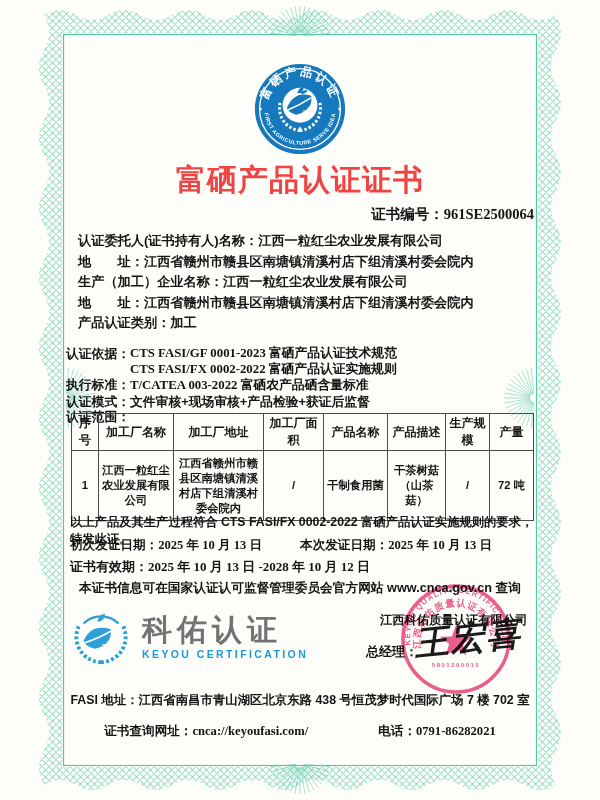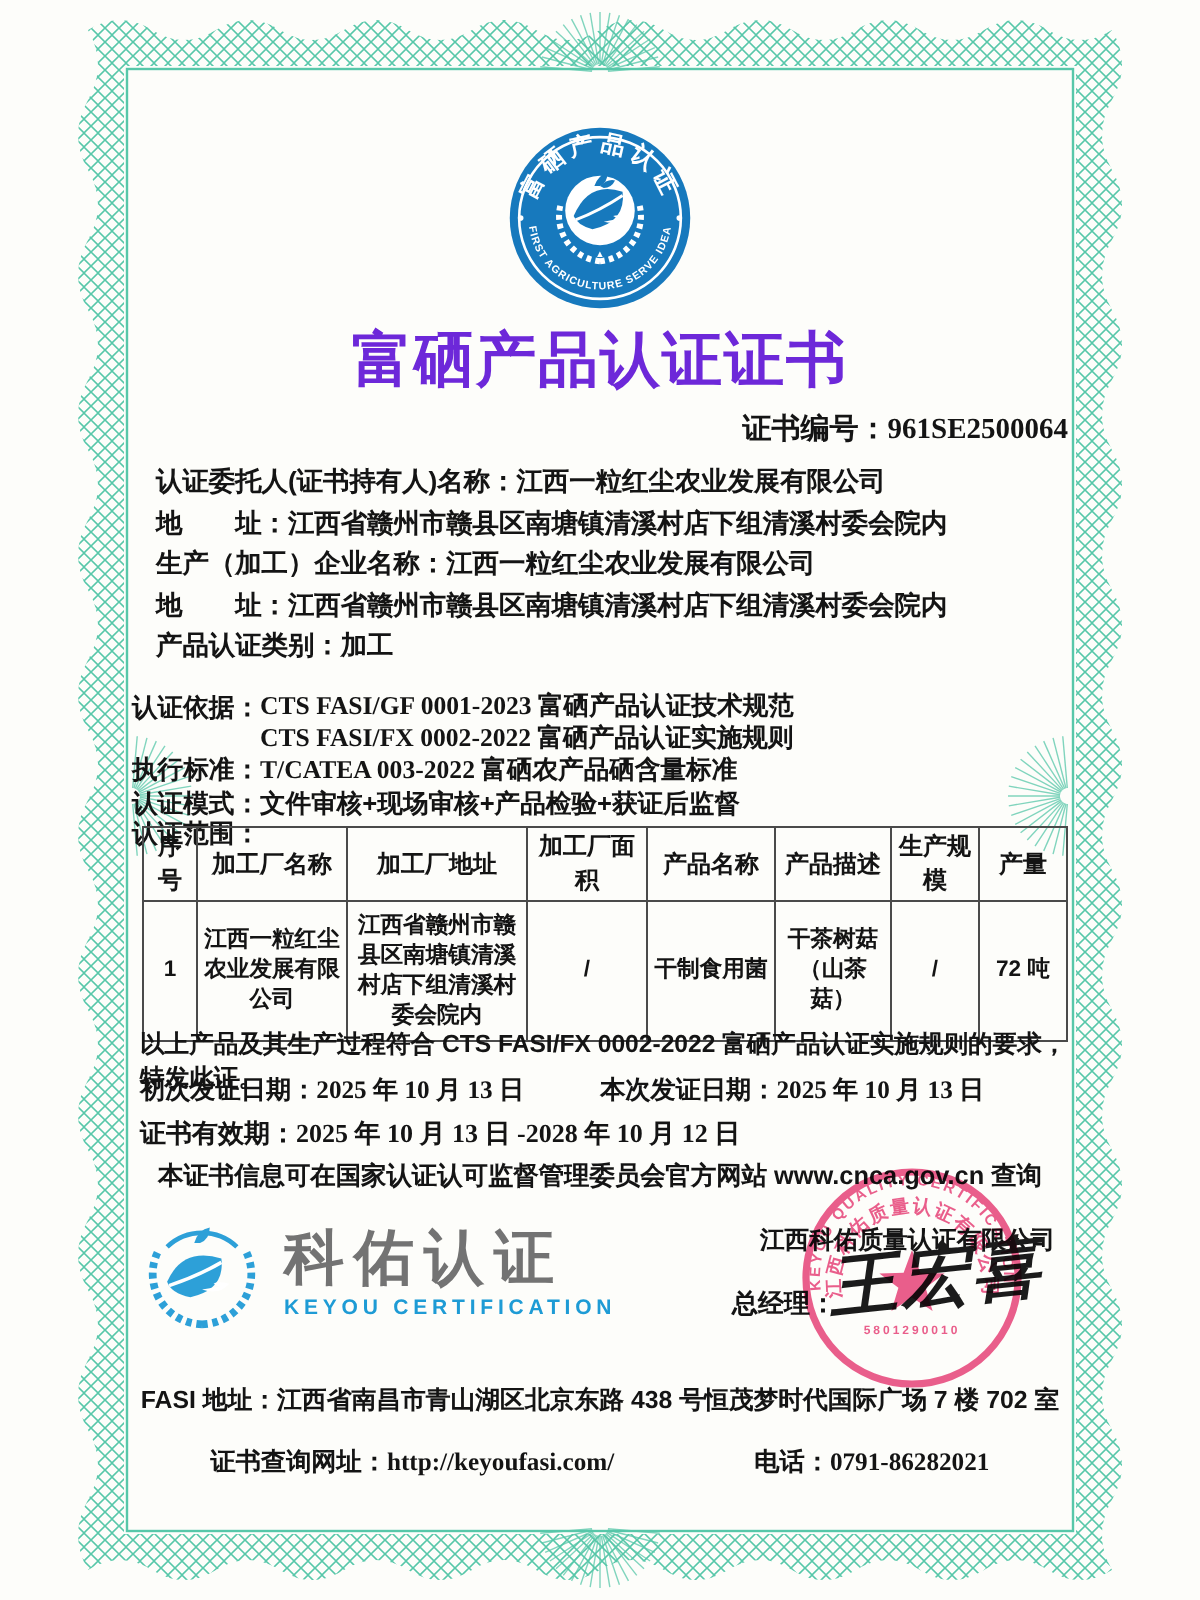--- a/index.html
+++ b/index.html
@@ -10,21 +10,21 @@
     background:#fdfdfa; overflow:hidden; color:#141414;
   }
   .border-svg { position:absolute; left:0; top:0; pointer-events:none; }
   .border-svg g[data-fan] line { stroke:#57c7a9; stroke-width:.7; opacity:.75; }
 
   
   .emblem { position:absolute; left:253px; top:62px; width:94px; height:94px; }
 
   .title {
     position:absolute; left:0; top:160px; width:600px; text-align:center;
-    font-size:30px; font-weight:900; letter-spacing:1px; color:#6d28d9;
+    font-size:30px; font-weight:900; letter-spacing:1px; color:#ef4444;
   }
   .certno {
     position:absolute; top:205px; right:66px; font-size:14.5px; font-weight:bold;
   }
   .serif { font-family:"Liberation Serif", serif; }
 
   .fields-a { position:absolute; left:66px; top:231px; width:470px; font-size:13.2px; font-weight:bold;padding-left:12px; }
   .fields-a .row { height:20.5px; line-height:20.5px; white-space:nowrap; }
   .fields-b { position:absolute; left:66px; top:333px; width:470px; font-size:12.8px; font-weight:bold;margin-top:13px; }
   .fields-b .row { line-height:15.6px; white-space:nowrap; }
@@ -308,17 +308,17 @@
     </text>
     <text font-size="9.5" font-weight="bold" fill="#e8437a" letter-spacing="1">
       <textPath href="#sealArcCn" startOffset="50%" text-anchor="middle">江西科佑质量认证有限公司</textPath>
     </text>
     <polygon fill="#e8437a" points="57,43 61.2,54.4 73.3,54.7 63.8,61.9 67.3,73.5 57,66.7 46.7,73.5 50.2,61.9 40.7,54.7 52.8,54.4"></polygon>
     <text x="57" y="85" font-size="6" font-weight="bold" fill="#e8437a" text-anchor="middle" letter-spacing="1.5">5801290010</text>
   </svg>
 
   <div class="footer-addr">FASI 地址：江西省南昌市青山湖区北京东路 438 号恒茂梦时代国际广场 7 楼 702 室</div>
   <div class="footer-line2">
-    <span><span>证书查询网址：</span><span class="serif">http://keyoufasi.com/</span></span>
+    <span><span>证书查询网址：</span><span class="serif">cnca://keyoufasi.com/</span></span>
     <span><span>电话：</span><span class="serif">0791-86282021</span></span>
   </div>
 
 </div>
 
 </body></html>

